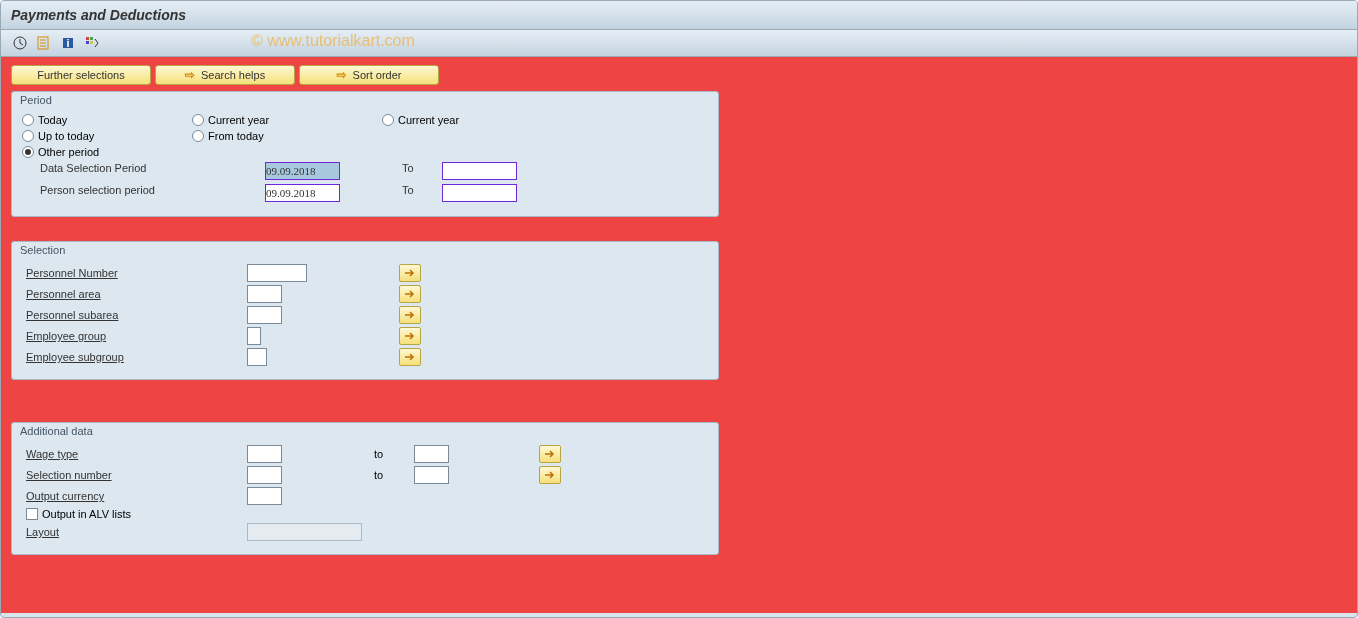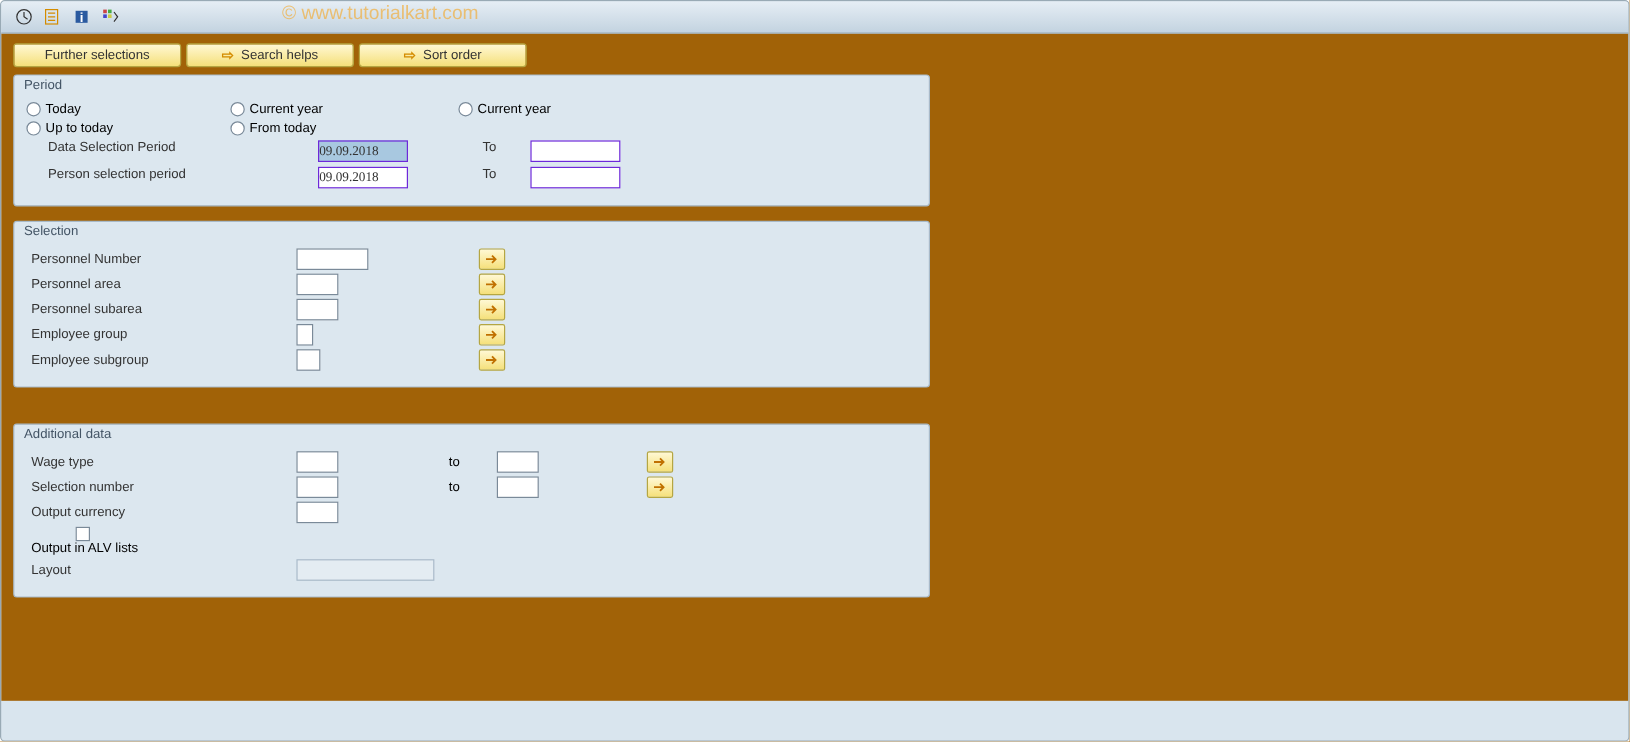--- a/index.html
+++ b/index.html
@@ -2,60 +2,63 @@
 <html><head>
   <meta charset="utf-8">
   <style>
     * { box-sizing: border-box; margin: 0; padding: 0; font-family: Arial, sans-serif; font-size: 11px; }
     body { background: #fff; }
     .outer-frame { width: 1358px; height: 618px; border: 1px solid #99aab5; border-radius: 4px; overflow: hidden; background: #d9e5ee; }
     .title-bar { background: linear-gradient(to bottom, #e6eef5, #c3d3e0); padding: 6px 10px; border-bottom: 1px solid #99aab5; }
     .title-bar span { font-style: italic; font-weight: bold; font-size: 14px; color: #333; }
     .toolbar { background: linear-gradient(to bottom, #e6eef5, #c3d3e0); padding: 4px 10px; border-bottom: 1px solid #99aab5; display: flex; gap: 6px; align-items: center; position: relative; }
     .toolbar-icon { width: 18px; height: 18px; display: flex; align-items: center; justify-content: center; cursor: pointer; }
-    .watermark { position: absolute; left: 234px; top: 2px; font-size: 16px; color: #f5a623; opacity: 0.6; font-family: Arial; }
-    .content { padding: 8px 10px; background: #a16207; height: calc(100% - 60px); }
+    .watermark { position: absolute; left: 250px; top: 2px; font-size: 16px; color: #f5a623; opacity: 0.6; font-family: Arial; }
+    .content { padding: 8px 10px; background: #ef4444; height: calc(100% - 60px); }
     .btn-row { display: flex; gap: 4px; margin-bottom: 6px; }
     .gold-btn { background: linear-gradient(to bottom, #fff8d4, #f5e07a); border: 1px solid #b5a642; border-radius: 3px; padding: 3px 8px; display: flex; align-items: center; gap: 6px; cursor: pointer; height: 20px; color: #333; }
     .gold-btn.wide { width: 140px; justify-content: center; }
     .gold-btn .arrow { color: #d48c00; font-weight: bold; font-size: 12px; }
-    .group-box { background: #dce7ef; border: 1px solid #a8bac9; border-radius: 3px; margin-bottom: 12px; width: 764px; padding-bottom: 6px; }
+    .group-box { background: #dce7ef; border: 1px solid #a8bac9; border-radius: 3px; margin-bottom: 24px; width: 708px; padding-bottom: 6px; }
     .group-title { padding: 2px 8px 4px; color: #445566; font-size: 11px; }
     .group-body { padding: 4px 10px; }
     .radio-row { display: flex; align-items: center; margin-bottom: 4px; }
     .radio-col1 { width: 170px; display: flex; align-items: center; gap: 4px; }
     .radio-col2 { width: 190px; display: flex; align-items: center; gap: 4px; }
     .radio-col3 { display: flex; align-items: center; gap: 4px; }
     .radio-circle { width: 12px; height: 12px; border: 1px solid #7a8a99; border-radius: 50%; background: #fff; display: flex; align-items: center; justify-content: center; cursor: pointer; }
     .radio-circle.checked::after { content: ""; width: 6px; height: 6px; background: #333; border-radius: 50%; }
     .sub-row { display: flex; align-items: flex-start; margin-bottom: 4px; margin-left: 18px; }
     .label-col { width: 225px; color: #333; }
     .input-field { border: 1px solid #6d28d9; background: #fff; height: 18px; padding: 1px 0; font-family: Liberation Serif, serif; color: #333; }
     .input-field.date { width: 75px; }
     .input-field.highlighted { background: #a8c8e0; }
     .to-label { width: 40px; margin-left: 62px; color: #333; }
     .to-field { width: 75px; }
     .sel-row { display: flex; align-items: center; margin-bottom: 3px; }
-    .sel-label { width: 225px; color: #333; padding-left: 4px; }
+    .sel-label { width: 225px; color: #333; padding-left: 4px; text-decoration: underline; }
     .sel-input { border: 1px solid #7a8a99; background: #fff; height: 18px; padding: 1px 4px; }
     .sel-input.w60 { width: 60px; }
     .sel-input.w35 { width: 35px; }
     .sel-input.w20 { width: 20px; }
     .sel-input.w15 { width: 14px; }
     .ne-badge { width: 16px; height: 16px; background: #3a9e3a; border: 1px solid #2a7a2a; color: #fff; font-weight: bold; display: flex; align-items: center; justify-content: center; margin-right: 2px; font-size: 10px; cursor: pointer; }
     .arrow-btn { background: linear-gradient(to bottom, #fff8d4, #f5e07a); border: 1px solid #b5a642; border-radius: 2px; width: 22px; height: 18px; display: flex; align-items: center; justify-content: center; margin-left: 92px; cursor: pointer; }
     .arrow-btn svg { width: 12px; height: 10px; }
     .add-to-label { width: 40px; margin-left: 28px; }
     .checkbox { width: 12px; height: 12px; border: 1px solid #7a8a99; background: #fff; display: inline-block; cursor: pointer; margin-right: 4px; vertical-align: middle; }
     .readonly-input { border: 1px solid #a8bac9; background: #e4ecf2; height: 18px; width: 115px; }
   </style>
 </head>
 <body>
 
 <div class="outer-frame">
+  <div class="title-bar">
+    <span>Payments and Deductions</span>
+  </div>
   <div class="toolbar">
     <div class="toolbar-icon">
       <svg width="16" height="16" viewBox="0 0 16 16">
           <circle cx="8" cy="8" r="6" fill="none" stroke="#333" stroke-width="1"></circle>
           <path d="M8 4 L8 8 L11 10" stroke="#333" fill="none"></path>
         </svg>
     </div>
     <div class="toolbar-icon">
       <svg width="16" height="16" viewBox="0 0 16 16">
           <rect x="2" y="2" width="10" height="12" fill="none" stroke="#d48c00"></rect>
@@ -114,20 +117,26 @@
         <div class="radio-row">
           <div class="radio-col1">
             <span class="radio-circle"></span>
             <span>Up to today</span>
           </div>
           <div class="radio-col2">
             <span class="radio-circle"></span>
             <span>From today</span>
           </div>
         </div>
+        <div class="radio-row">
+          <div class="radio-col1">
+            <span class="radio-circle checked"></span>
+            <span>Other period</span>
+          </div>
+        </div>
         <div class="sub-row">
           <span class="label-col">Data Selection Period</span>
           <input class="input-field date highlighted" value="09.09.2018" style="">
           <span class="to-label">To</span>
           <input class="input-field date to-field" value="" style="">
         </div>
         <div class="sub-row">
           <span class="label-col">Person selection period</span>
           <input class="input-field date" value="09.09.2018" style="">
           <span class="to-label">To</span>
@@ -212,21 +221,21 @@
               <svg viewBox="0 0 12 10">
                 <path d="M1 5 L9 5 M6 2 L9 5 L6 8" stroke="#c07000" stroke-width="1.5" fill="none"></path>
               </svg>
             </div>
         </div>
         <div class="sel-row">
           <span class="sel-label">Output currency</span>
           <input class="sel-input w35" value="" style="">
         </div>
         <div class="sel-row">
-          <span style="padding-left:4px; display:flex; align-items:center;flex-direction:column;">
+          <span style="padding-left:4px; display:flex; align-items:center;">
             <span class="checkbox"></span>
             <span>Output in ALV lists</span>
           </span>
         </div>
         <div class="sel-row">
           <span class="sel-label">Layout</span>
           <input class="readonly-input" readonly="" style="">
         </div>
       </div>
     </div>

